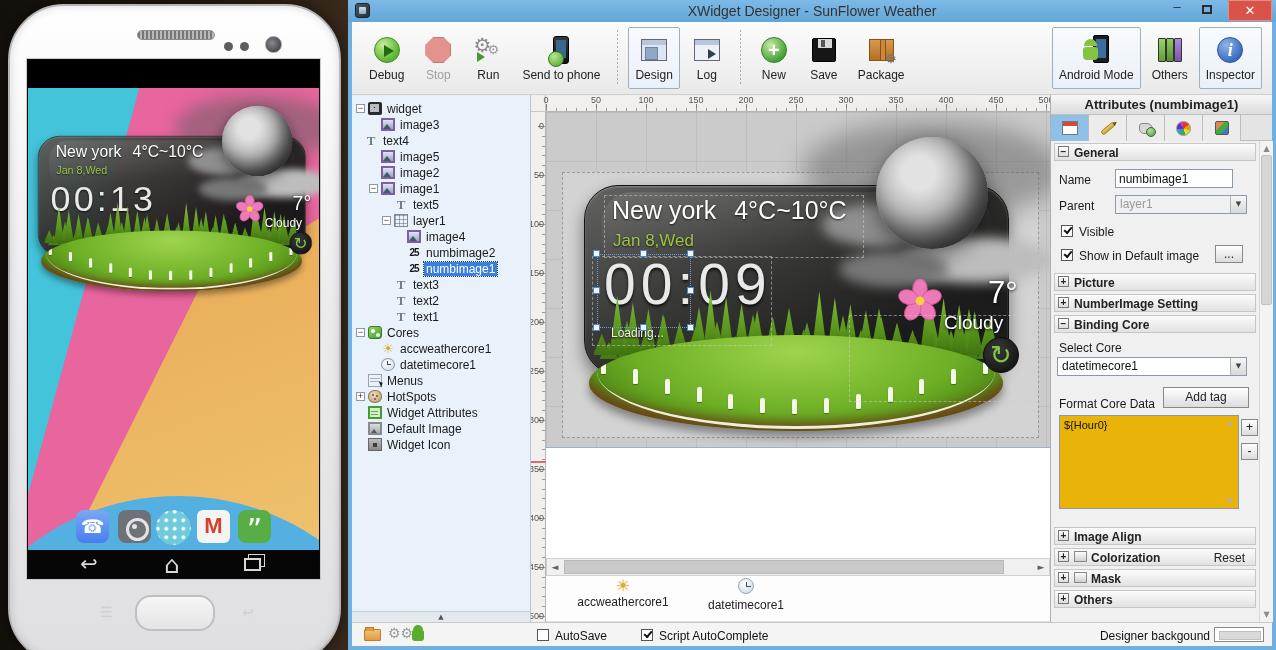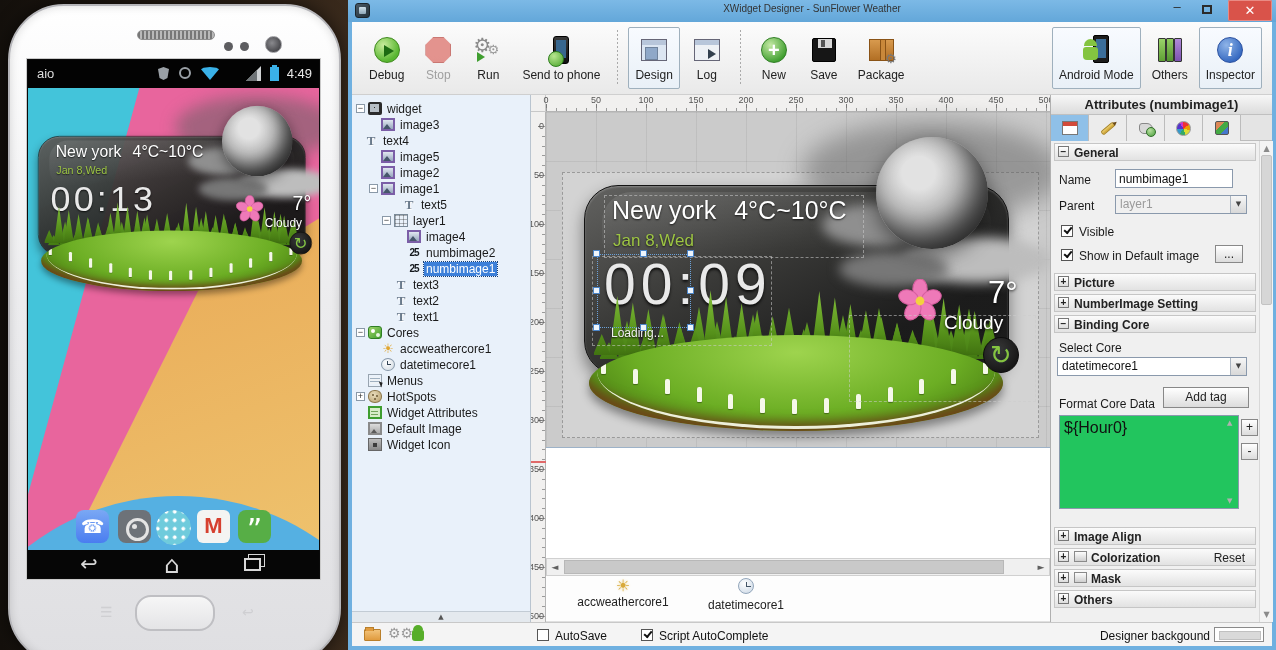--- a/index.html
+++ b/index.html
@@ -115,21 +115,21 @@
   .sel-h{position:absolute;width:7px;height:7px;background:#eef5fc;border:1px solid #4d86c8;z-index:9;}
 
   
   #designer{position:absolute;left:348px;top:0;width:928px;height:650px;background:#6fb0e0;}
   .titlebar{position:absolute;left:0;top:0;width:100%;height:22px;
     background:linear-gradient(#7cb9e6,#63a7d9);}
   .app-icon{position:absolute;left:7px;top:3px;width:15px;height:15px;border-radius:3px;
     background:linear-gradient(140deg,#4a5a66,#23313a);border:1px solid #1a242b;}
   .app-icon:after{content:"";position:absolute;left:3px;top:3px;width:7px;height:7px;
     background:linear-gradient(#cfe0ea,#8fa8b8);border-radius:1px;}
-  .win-title{position:absolute;left:0;top:3px;width:100%;text-align:center;font-size:10px;color:#333;}
+  .win-title{position:absolute;left:0;top:3px;width:100%;text-align:center;font-size:14px;color:#333;}
   .win-btn{position:absolute;top:0;height:21px;text-align:center;color:#2b2b2b;font-size:13px;cursor:default;}
   .wb-min{right:86px;width:26px;line-height:14px;}
   .wb-max{right:56px;width:26px;}
   .wb-max i{display:inline-block;width:10px;height:9px;border:2px solid #2b2b2b;margin-top:5px;}
   .wb-close{right:4px;width:44px;background:#d9534a;border-radius:2px;color:#fff;line-height:21px;
     font-family:"DejaVu Sans",sans-serif;box-shadow:inset 0 0 0 1px #e98b84;}
 
   .toolbar{position:absolute;left:4px;top:22px;width:920px;height:73px;
     background:linear-gradient(#fcfcfc,#e9e9e9);border-bottom:1px solid #cfcfcf;
     display:flex;align-items:center;padding:0 8px;}
@@ -311,22 +311,22 @@
   .combo{position:absolute;height:19px;border:1px solid #8a99ac;background:#fff;color:#111;line-height:17px;padding-left:4px;}
   .combo .arr{position:absolute;right:0;top:0;width:16px;height:17px;background:linear-gradient(#f6f6f6,#d8d8d8);
     border-left:1px solid #aab4c0;text-align:center;font-size:7px;line-height:17px;color:#444;font-family:"DejaVu Sans",sans-serif;}
   .combo.disabled{background:#f0f0f0;color:#9a9a9a;}
   .cb{position:absolute;width:12px;height:12px;border:1px solid #555;background:#fff;}
   .cb.checked:after{content:"";position:absolute;left:2px;top:1px;width:6px;height:3px;
     border-left:2px solid #111;border-bottom:2px solid #111;transform:rotate(-50deg);}
   .cb-label{position:absolute;color:#1a1a1a;}
   .mini-btn{position:absolute;border:1px solid #888;background:linear-gradient(#fff,#dcdcdc);
     text-align:center;color:#222;}
-  .fmt-area{position:absolute;border:1px solid #8a99ac;background:#22c55e;color:#111;
-    font-size:16px;padding:3px 4px;}
+  .fmt-area{position:absolute;border:1px solid #8a99ac;background:#eab308;color:#111;
+    font-size:11px;padding:3px 4px;}
   .fmt-arr{position:absolute;color:#b0b0b0;font-size:7px;font-family:"DejaVu Sans",sans-serif;}
   .attr-scroll{position:absolute;left:208px;top:46px;width:14px;height:481px;background:#f3f3f3;border-left:1px solid #d8d8d8;}
   .as-arrow{position:absolute;left:0;width:13px;text-align:center;color:#8a8a8a;font-size:8px;font-family:"DejaVu Sans",sans-serif;}
   .as-thumb{position:absolute;left:1px;top:14px;width:11px;height:150px;background:#d6d6d6;border:1px solid #c2c2c2;border-radius:2px;}
 
   
   .statusbar{position:absolute;left:4px;top:622px;width:920px;height:24px;background:#f4f4f4;border-top:1px solid #c8c8c8;}
   .tray-folder{position:absolute;left:12px;top:6px;width:17px;height:12px;background:linear-gradient(#f2c279,#e09b3e);border:1px solid #b97f2a;border-radius:1px;}
   .tray-folder:before{content:"";position:absolute;left:0;top:-3px;width:7px;height:3px;background:#e09b3e;border:1px solid #b97f2a;border-bottom:none;}
   .tray-gears{position:absolute;left:36px;top:2px;color:#9a9a9a;font-size:14px;font-family:"DejaVu Sans",sans-serif;}
@@ -346,29 +346,20 @@
 <div id="stage">
 
   <div id="phone-area">
     <div class="phone-body">
       <div class="speaker"></div>
       <div class="sensor-dot" style="left:214px;top:36px;"></div>
       <div class="sensor-dot" style="left:230px;top:36px;"></div>
       <div class="front-cam"></div>
 
       <div class="screen" style="left:17px;top:53px;">
-        <div class="ph-status">
-          <span class="ph-carrier">aio</span>
-          <span class="st-shield"></span>
-          <span class="st-alarm"></span>
-          <span class="st-wifi"></span>
-          <span class="st-sig"></span>
-          <span class="st-batt"></span>
-          <span class="ph-time">4:49</span>
-        </div>
         <div class="wallpaper">
           <div class="wp-cyan"></div>
           <div class="wp-tan"></div>
           <div class="wp-blue"></div>
           <div id="phone-widget-holder" style="position:absolute;left:10px;top:48px;transform:scale(0.63);transform-origin:0 0;">
               <div class="wg">
                 <div class="wg-smoke"></div>
                 <div class="wg-body"></div>
                 <div class="wg-cloud" style="left: 238px; top: 18px; width: 120px; height: 44px; background: rgb(143, 143, 143);"></div>
                 <div class="wg-cloud" style="left: 318px; top: 52px; width: 150px; height: 46px; background: rgb(189, 189, 189);"></div>
@@ -530,21 +521,21 @@
 
     <div class="main">
 
       <div class="tree" id="tree" style="padding-top: 5px;">
           <div class="tree-row" style="padding-left: 4px;"><span class="tgl">−</span><span class="ticon ic-widget"></span><span class="tlabel">widget</span></div>
           <div class="tree-row" style="padding-left: 17px;"><span class="tgl none"></span><span class="ticon ic-image"></span><span class="tlabel">image3</span></div>
           <div class="tree-row" style=""><span class="tgl none"></span><span class="ticon ic-text">T</span><span class="tlabel">text4</span></div>
           <div class="tree-row" style="padding-left: 17px;"><span class="tgl none"></span><span class="ticon ic-image"></span><span class="tlabel">image5</span></div>
           <div class="tree-row" style="padding-left: 17px;"><span class="tgl none"></span><span class="ticon ic-image"></span><span class="tlabel">image2</span></div>
           <div class="tree-row" style="padding-left: 17px;"><span class="tgl">−</span><span class="ticon ic-image"></span><span class="tlabel">image1</span></div>
-          <div class="tree-row" style="padding-left: 38px;"><span class="tgl none"></span><span class="ticon ic-text">T</span><span class="tlabel">text5</span></div>
+          <div class="tree-row" style="padding-left: 30px;"><span class="tgl none"></span><span class="ticon ic-text">T</span><span class="tlabel">text5</span></div>
           <div class="tree-row" style="padding-left: 30px;"><span class="tgl">−</span><span class="ticon ic-layer"></span><span class="tlabel">layer1</span></div>
           <div class="tree-row" style="padding-left: 43px;"><span class="tgl none"></span><span class="ticon ic-image"></span><span class="tlabel">image4</span></div>
           <div class="tree-row" style="padding-left: 43px;"><span class="tgl none"></span><span class="ticon ic-numb">25</span><span class="tlabel">numbimage2</span></div>
           <div class="tree-row selected" style="padding-left: 43px;"><span class="tgl none"></span><span class="ticon ic-numb">25</span><span class="tlabel">numbimage1</span></div>
           <div class="tree-row" style="padding-left: 30px;"><span class="tgl none"></span><span class="ticon ic-text">T</span><span class="tlabel">text3</span></div>
           <div class="tree-row" style="padding-left: 30px;"><span class="tgl none"></span><span class="ticon ic-text">T</span><span class="tlabel">text2</span></div>
           <div class="tree-row" style="padding-left: 30px;"><span class="tgl none"></span><span class="ticon ic-text">T</span><span class="tlabel">text1</span></div>
           <div class="tree-row" style="padding-left: 4px;"><span class="tgl">−</span><span class="ticon ic-cores"></span><span class="tlabel">Cores</span></div>
           <div class="tree-row" style="padding-left: 17px;"><span class="tgl none"></span><span class="ticon ic-sun">☀</span><span class="tlabel">accweathercore1</span></div>
           <div class="tree-row" style="padding-left: 17px;"><span class="tgl none"></span><span class="ticon ic-clock"></span><span class="tlabel">datetimecore1</span></div>

